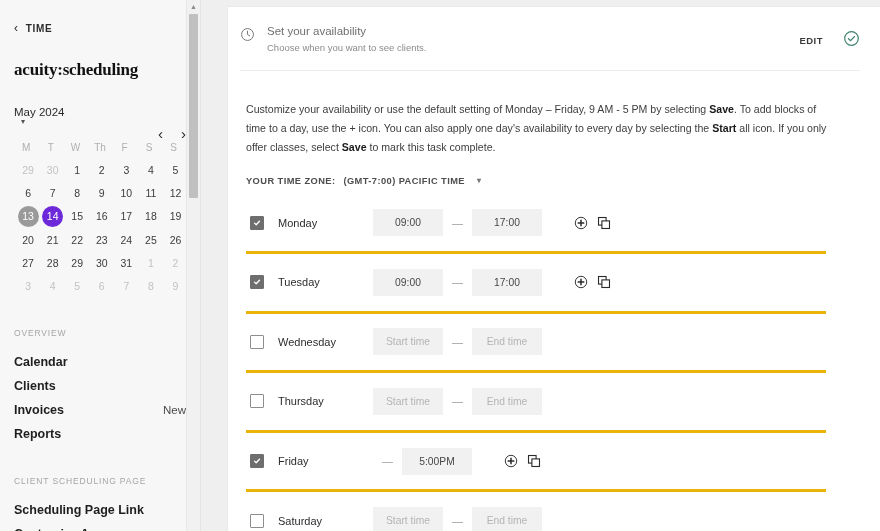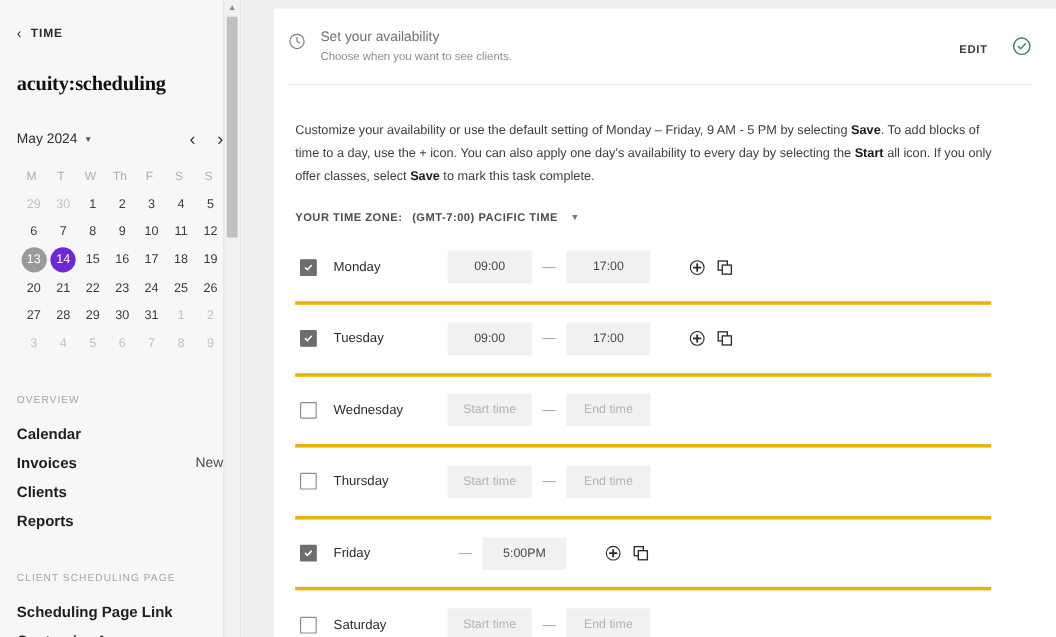--- a/index.html
+++ b/index.html
@@ -60,22 +60,22 @@
     letter-spacing: -0.2px;
     color: #111111;
   }
 
   
   .cal {
     margin-top: 26px;
   }
   .cal-head {
     display: flex;
-    align-items: center;
     height: 20px;
+    flex-direction: column;
   }
   .cal-month {
     font-size: 11.5px;
     color: #2b2b2b;
     font-weight: 400;
   }
   .cal-caret {
     margin-left: 7px;
     font-size: 8px;
     color: #555;
@@ -516,25 +516,25 @@
           </div>
       </div>
 
       <div id="nav-sections">
           <div class="nav-section">
             <div class="nav-title">OVERVIEW</div>
             <div class="nav-item">
               <span>Calendar</span>
             </div>
             <div class="nav-item">
+              <span>Clients</span>
+            </div>
+            <div class="nav-item">
               <span>Invoices</span>
               <span class="nav-badge">New</span>
-            </div>
-            <div class="nav-item">
-              <span>Clients</span>
             </div>
             <div class="nav-item">
               <span>Reports</span>
             </div>
           </div>
           <div class="nav-section">
             <div class="nav-title">CLIENT SCHEDULING PAGE</div>
             <div class="nav-item">
               <span>Scheduling Page Link</span>
             </div>

